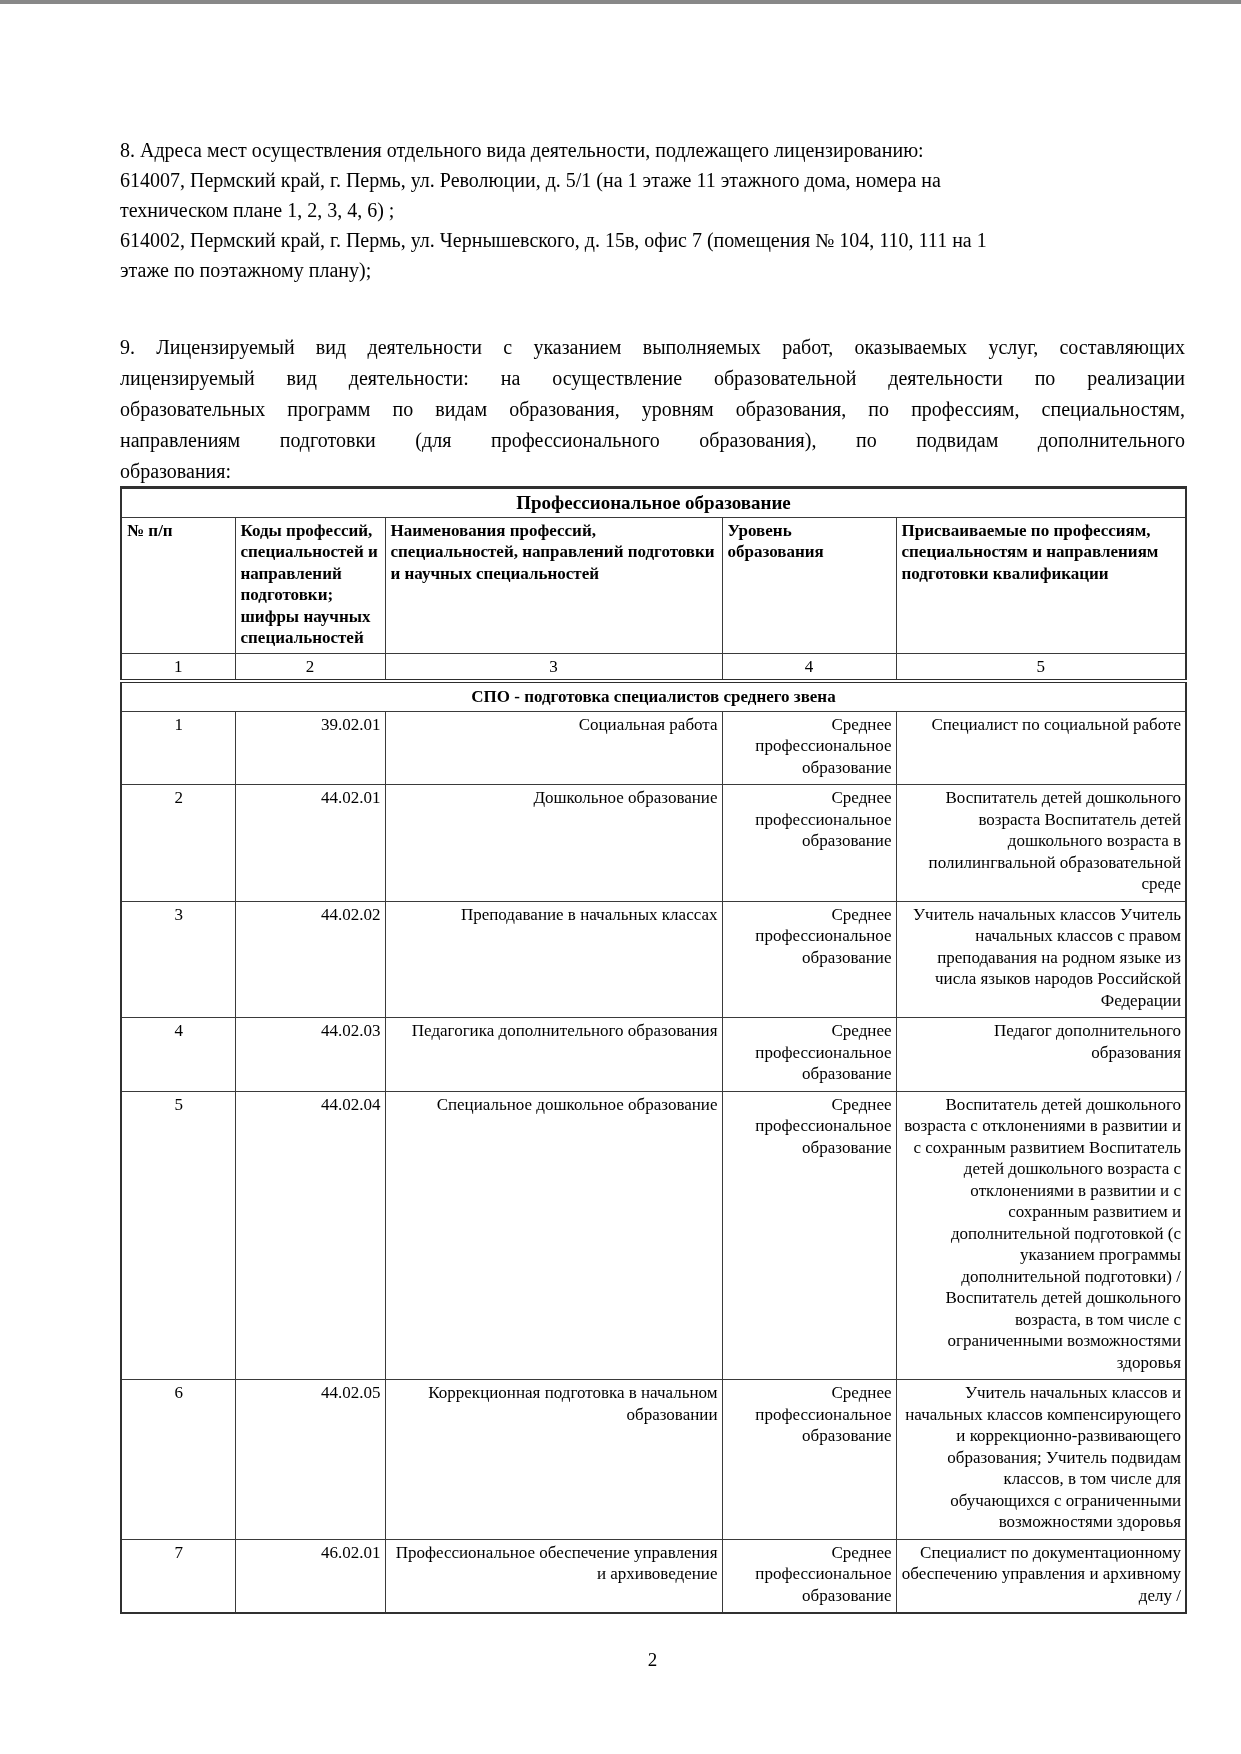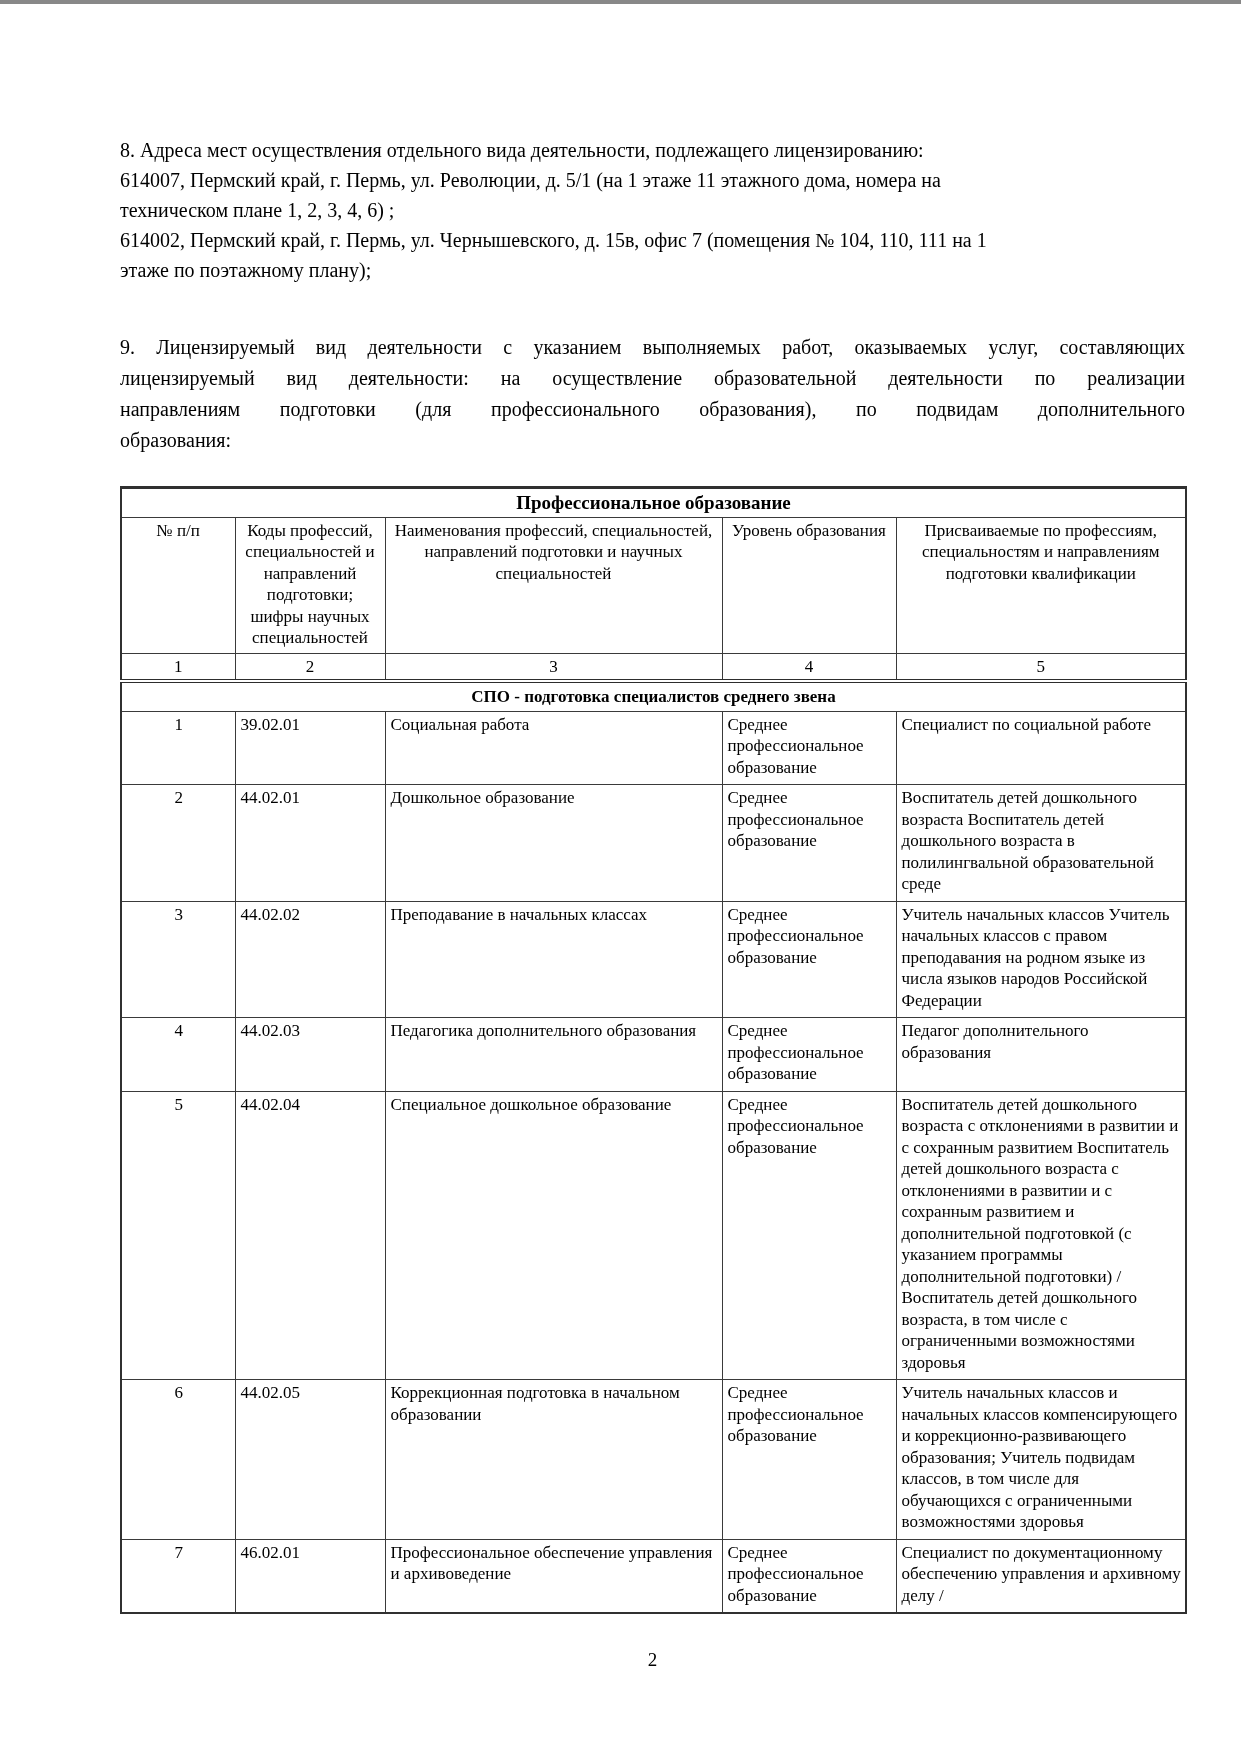--- a/index.html
+++ b/index.html
@@ -45,38 +45,38 @@
   .col-level{ width: 174px; }
   .col-qual { width: 290px; }
 
   tr.title-row th {
     font-size: 19px;
     font-weight: bold;
     text-align: center;
     padding: 3px 0;
   }
   tr.header-row th {
-    font-weight: normal;
-    text-align: center;
+    font-weight: bold;
+    text-align: left;
     vertical-align: top;
     padding: 2px 5px 4px 5px;
   }
   tr.numbers-row td {
     text-align: center;
     padding: 2px 4px;
     border-bottom: 4px double #2d2d2d;
   }
   tr.section-row th {
     font-weight: bold;
     text-align: center;
     padding: 3px 4px;
   }
   tbody.data-rows td {
     vertical-align: top;
-    text-align: left;
+    text-align: right;
     padding: 2px 4px 6px 5px;
   }
   tbody.data-rows td.c-num { text-align: center; }
 
   .page-number {
     position: absolute;
     top: 1645px;
     left: 120px;
     width: 1065px;
     text-align: center;
@@ -92,20 +92,21 @@
       <div>8. Адреса мест осуществления отдельного вида деятельности, подлежащего лицензированию:</div>
       <div>614007, Пермский край, г. Пермь, ул. Революции, д. 5/1 (на 1 этаже 11 этажного дома, номера на</div>
       <div>техническом плане 1, 2, 3, 4, 6) ;</div>
       <div>614002, Пермский край, г. Пермь, ул. Чернышевского, д. 15в, офис 7 (помещения № 104, 110, 111 на 1</div>
       <div>этаже по поэтажному плану);</div>
     </div>
 
   <div class="para" id="p9">
       <div class="jline">9. Лицензируемый вид деятельности с указанием выполняемых работ, оказываемых услуг, составляющих</div>
       <div class="jline">лицензируемый вид деятельности: на осуществление образовательной деятельности по реализации</div>
+      <div class="jline">образовательных программ по видам образования, уровням образования, по профессиям, специальностям,</div>
       <div class="jline">направлениям подготовки (для профессионального образования), по подвидам дополнительного</div>
       <div class="jline last-line">образования:</div>
     </div>
 
   <table class="license-table">
     <colgroup>
       <col class="col-num">
         <col class="col-code">
         <col class="col-name">
         <col class="col-level">

